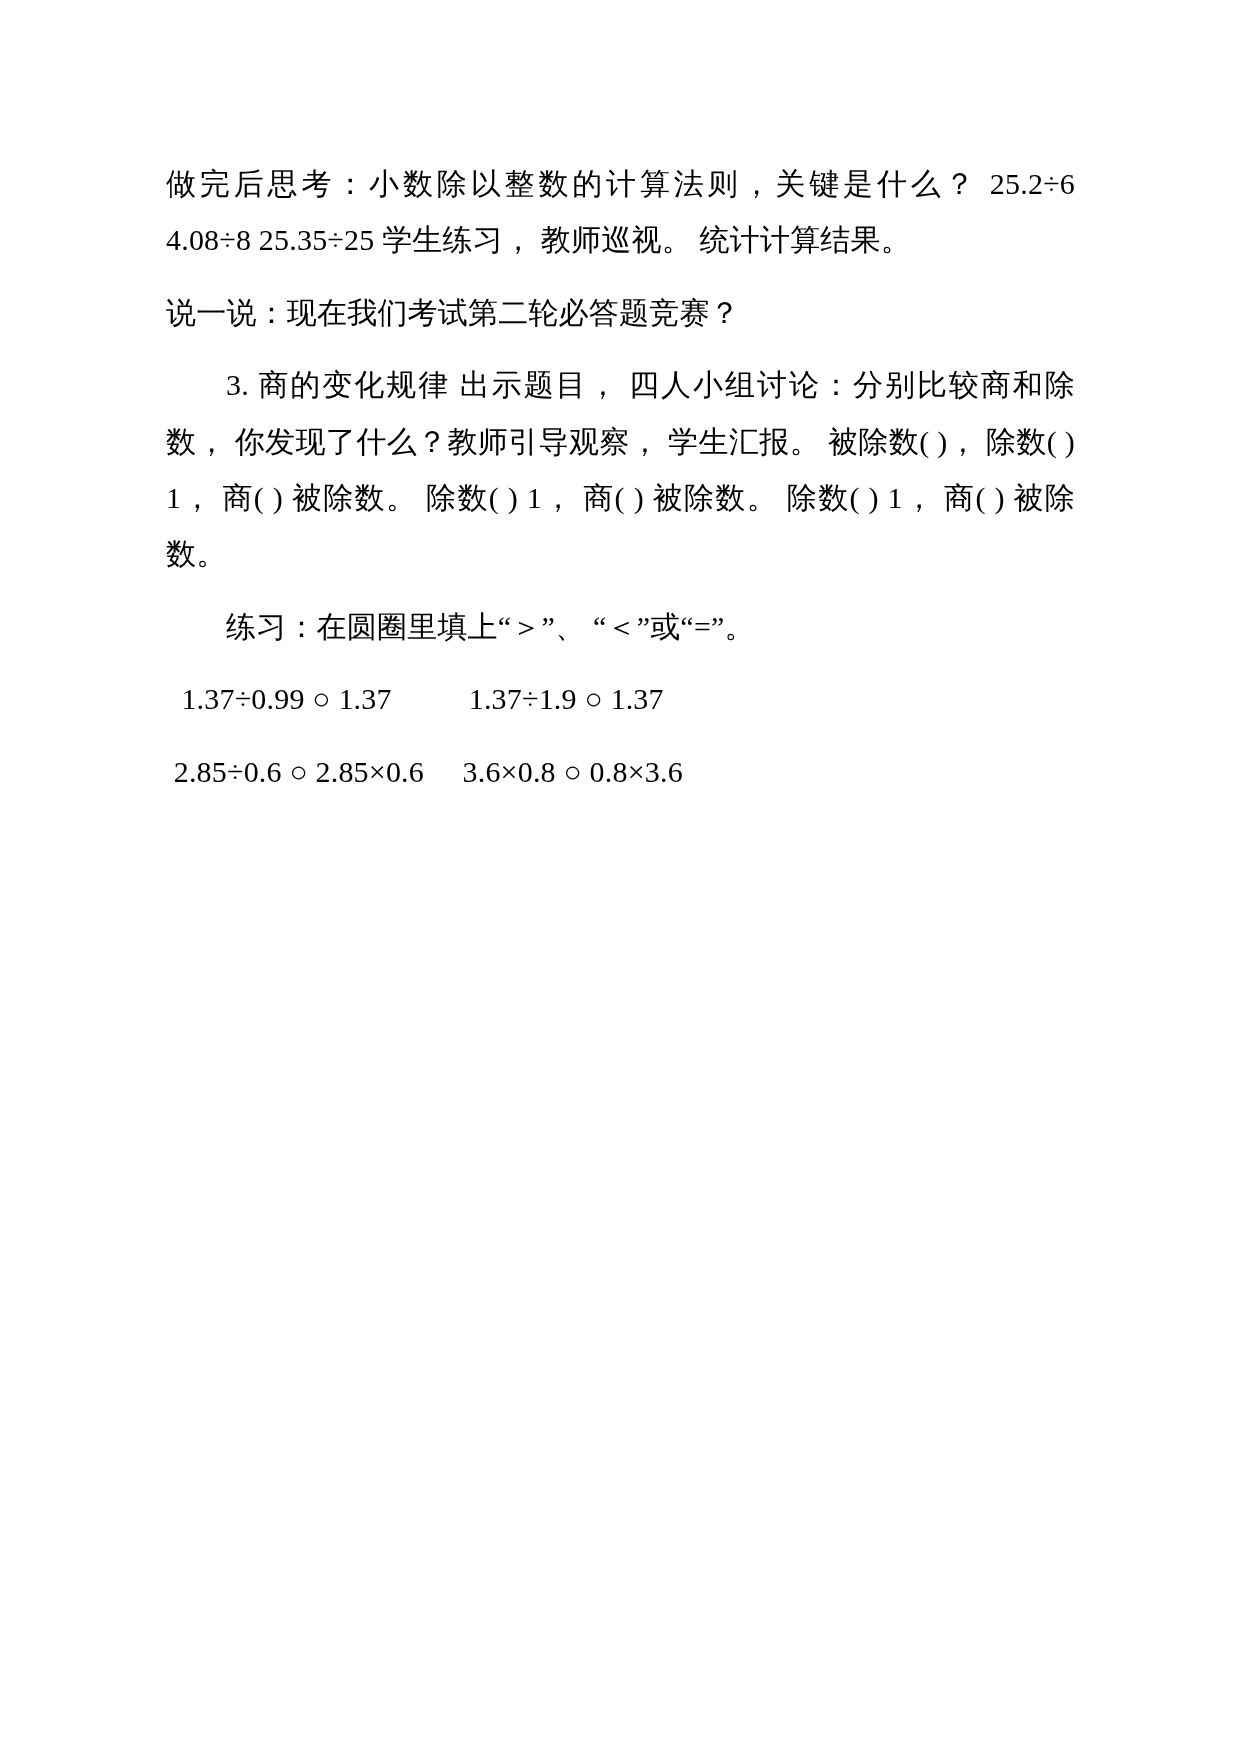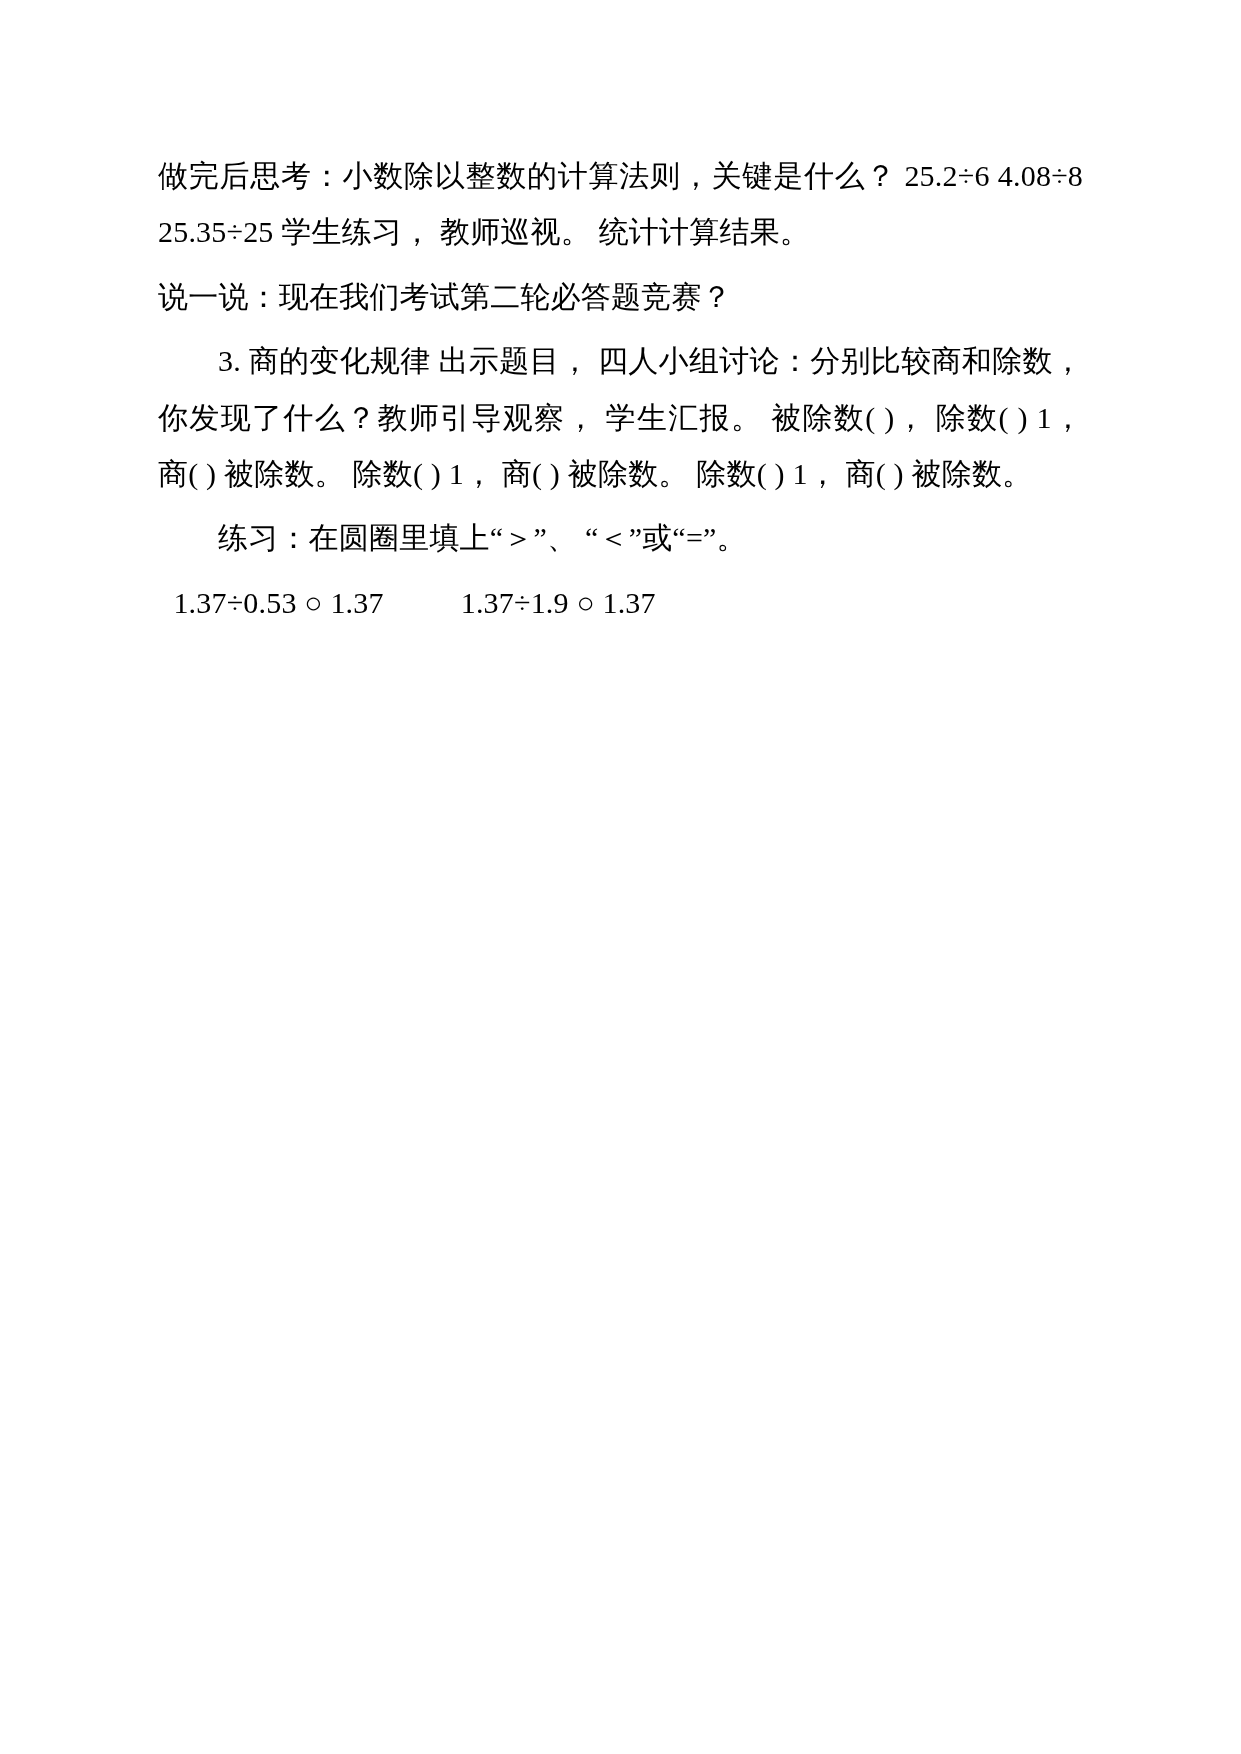--- a/index.html
+++ b/index.html
@@ -22,21 +22,21 @@
     position: relative;
   }
   .doc-body {
     font-size: 30px;
     line-height: 1.88;
     text-align: justify;
     text-justify: inter-ideograph;
     letter-spacing: 0.2px;
   }
   p {
-    margin: 8px;
+    margin: 16px;
     padding: 0;
     font-family: Liberation Serif, serif;
   }
   .para {
     font-size: 30px;
     line-height: 1.88;
   }
   .indent-2 {
     text-indent: 60px;
   }
@@ -55,18 +55,19 @@
     <p class="para">做完后思考：小数除以整数的计算法则，关键是什么？  25.2÷6 4.08÷8  25.35÷25 学生练习， 教师巡视。 统计计算结果。</p>
 
     <p class="para">说一说：现在我们考试第二轮必答题竞赛？</p>
 
 
 
     <p class="para indent-2">3. 商的变化规律 出示题目， 四人小组讨论：分别比较商和除数， 你发现了什么？教师引导观察， 学生汇报。 被除数( )， 除数( ) 1， 商( ) 被除数。 除数( ) 1， 商( ) 被除数。 除数( ) 1， 商( ) 被除数。</p>
 
     <p class="para indent-2">练习：在圆圈里填上“＞”、 “＜”或“=”。</p>
 
-    <p class="exercise-row">  1.37÷0.53 ○ 1.37          1.37÷1.9 ○ 1.37</p>
+    <p class="exercise-row">  1.37÷0.99 ○ 1.37          1.37÷1.9 ○ 1.37</p>
 
+    <p class="exercise-row"> 2.85÷0.6 ○ 2.85×0.6     3.6×0.8 ○ 0.8×3.6</p>
 
 
   </div>
 </div>
 
 </body></html>

